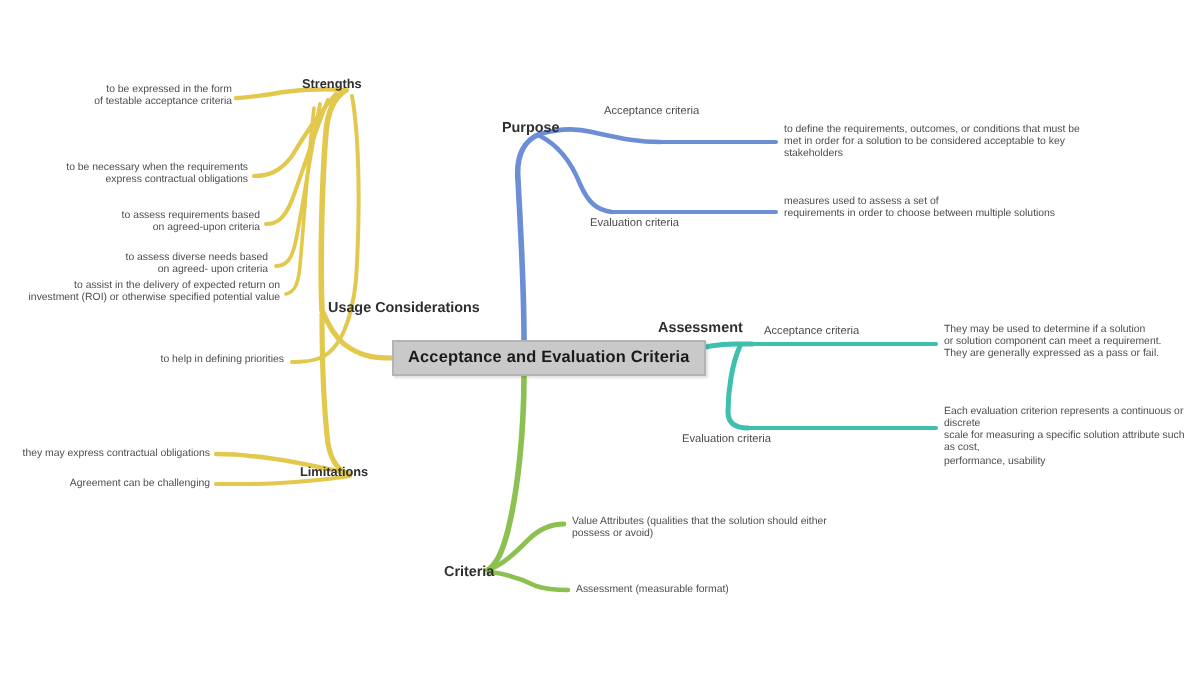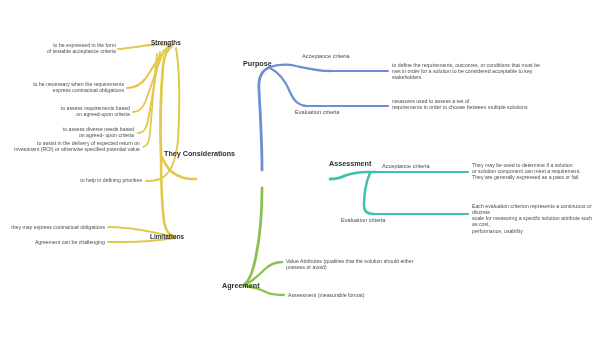--- a/index.html
+++ b/index.html
@@ -129,22 +129,23 @@
 
     <g>
       <path d="M262,188 C262,215 259,245 254,265 C251,277 248,282 244,285" stroke="#8cc152" stroke-width="2.8" fill="none" stroke-linecap="round"></path>
 
       <path d="M244,285 C252,282 258,276 264,270 C270,264 276,262 282,262" stroke="#8cc152" stroke-width="2.4" fill="none" stroke-linecap="round"></path>
 
       <path d="M245,286 C254,287 262,290 268,293 C274,295 279,295 284,295" stroke="#8cc152" stroke-width="2.3" fill="none" stroke-linecap="round"></path>
     </g>
   </svg>
 
-
-  <div class="node branch-label" style="left:164px; top:150px;">They Considerations</div>
+  <div class="root-node">Acceptance and Evaluation Criteria</div>
+
+  <div class="node branch-label" style="left:164px; top:150px;">Usage Considerations</div>
 
   <div class="node branch-label small" style="left:151px; top:39px;">Strengths</div>
 
   <div class="node leaf left" style="left:18px; top:42px; width:98px;">to be expressed in the form
 of testable acceptance criteria</div>
 
   <div class="node leaf left" style="left:14px; top:81px; width:110px;">to be necessary when the requirements
 express contractual obligations</div>
 
   <div class="node leaf left" style="left:20px; top:105px; width:110px;">to assess requirements based
@@ -157,21 +158,21 @@
 investment (ROI) or otherwise specified potential value</div>
 
   <div class="node leaf left" style="left:54px; top:177px; width:88px;">to help in defining priorities</div>
 
   <div class="node branch-label small" style="left:150px; top:233px;">Limitations</div>
 
   <div class="node leaf left" style="left:6px; top:224px; width:99px;">they may express contractual obligations</div>
 
   <div class="node leaf left" style="left:20px; top:239px; width:85px;">Agreement can be challenging</div>
 
-  <div class="node branch-label" style="left:243px; top:60px;">Purpose</div>
+  <div class="node branch-label" style="left:251px; top:60px;">Purpose</div>
 
   <div class="node sub-label" style="left:302px; top:53px;">Acceptance criteria</div>
 
   <div class="node leaf right" style="left:392px; top:62px; width:200px;">to define the requirements, outcomes, or conditions that must be
 met in order for a solution to be considered acceptable to key
 stakeholders</div>
 
   <div class="node sub-label" style="left:295px; top:109px;">Evaluation criteria</div>
 
   <div class="node leaf right" style="left:392px; top:98px; width:200px;">measures used to assess a set of
@@ -184,20 +185,20 @@
   <div class="node leaf right" style="left:472px; top:162px; width:124px;">They may be used to determine if a solution
 or solution component can meet a requirement.
 They are generally expressed as a pass or fail.</div>
 
   <div class="node sub-label" style="left:341px; top:217px;">Evaluation criteria</div>
 
   <div class="node leaf right" style="left:472px; top:203px; width:126px;">Each evaluation criterion represents a continuous or discrete
 scale for measuring a specific solution attribute such as cost,
 performance, usability</div>
 
-  <div class="node branch-label" style="left:222px; top:282px;">Agreement</div>
+  <div class="node branch-label" style="left:222px; top:282px;">Criteria</div>
 
   <div class="node leaf right" style="left:286px; top:258px; width:160px;">Value Attributes (qualities that the solution should either
 possess or avoid)</div>
 
   <div class="node leaf right" style="left:288px; top:292px; width:160px;">Assessment (measurable format)</div>
 
 </div>
 
 </body></html>

